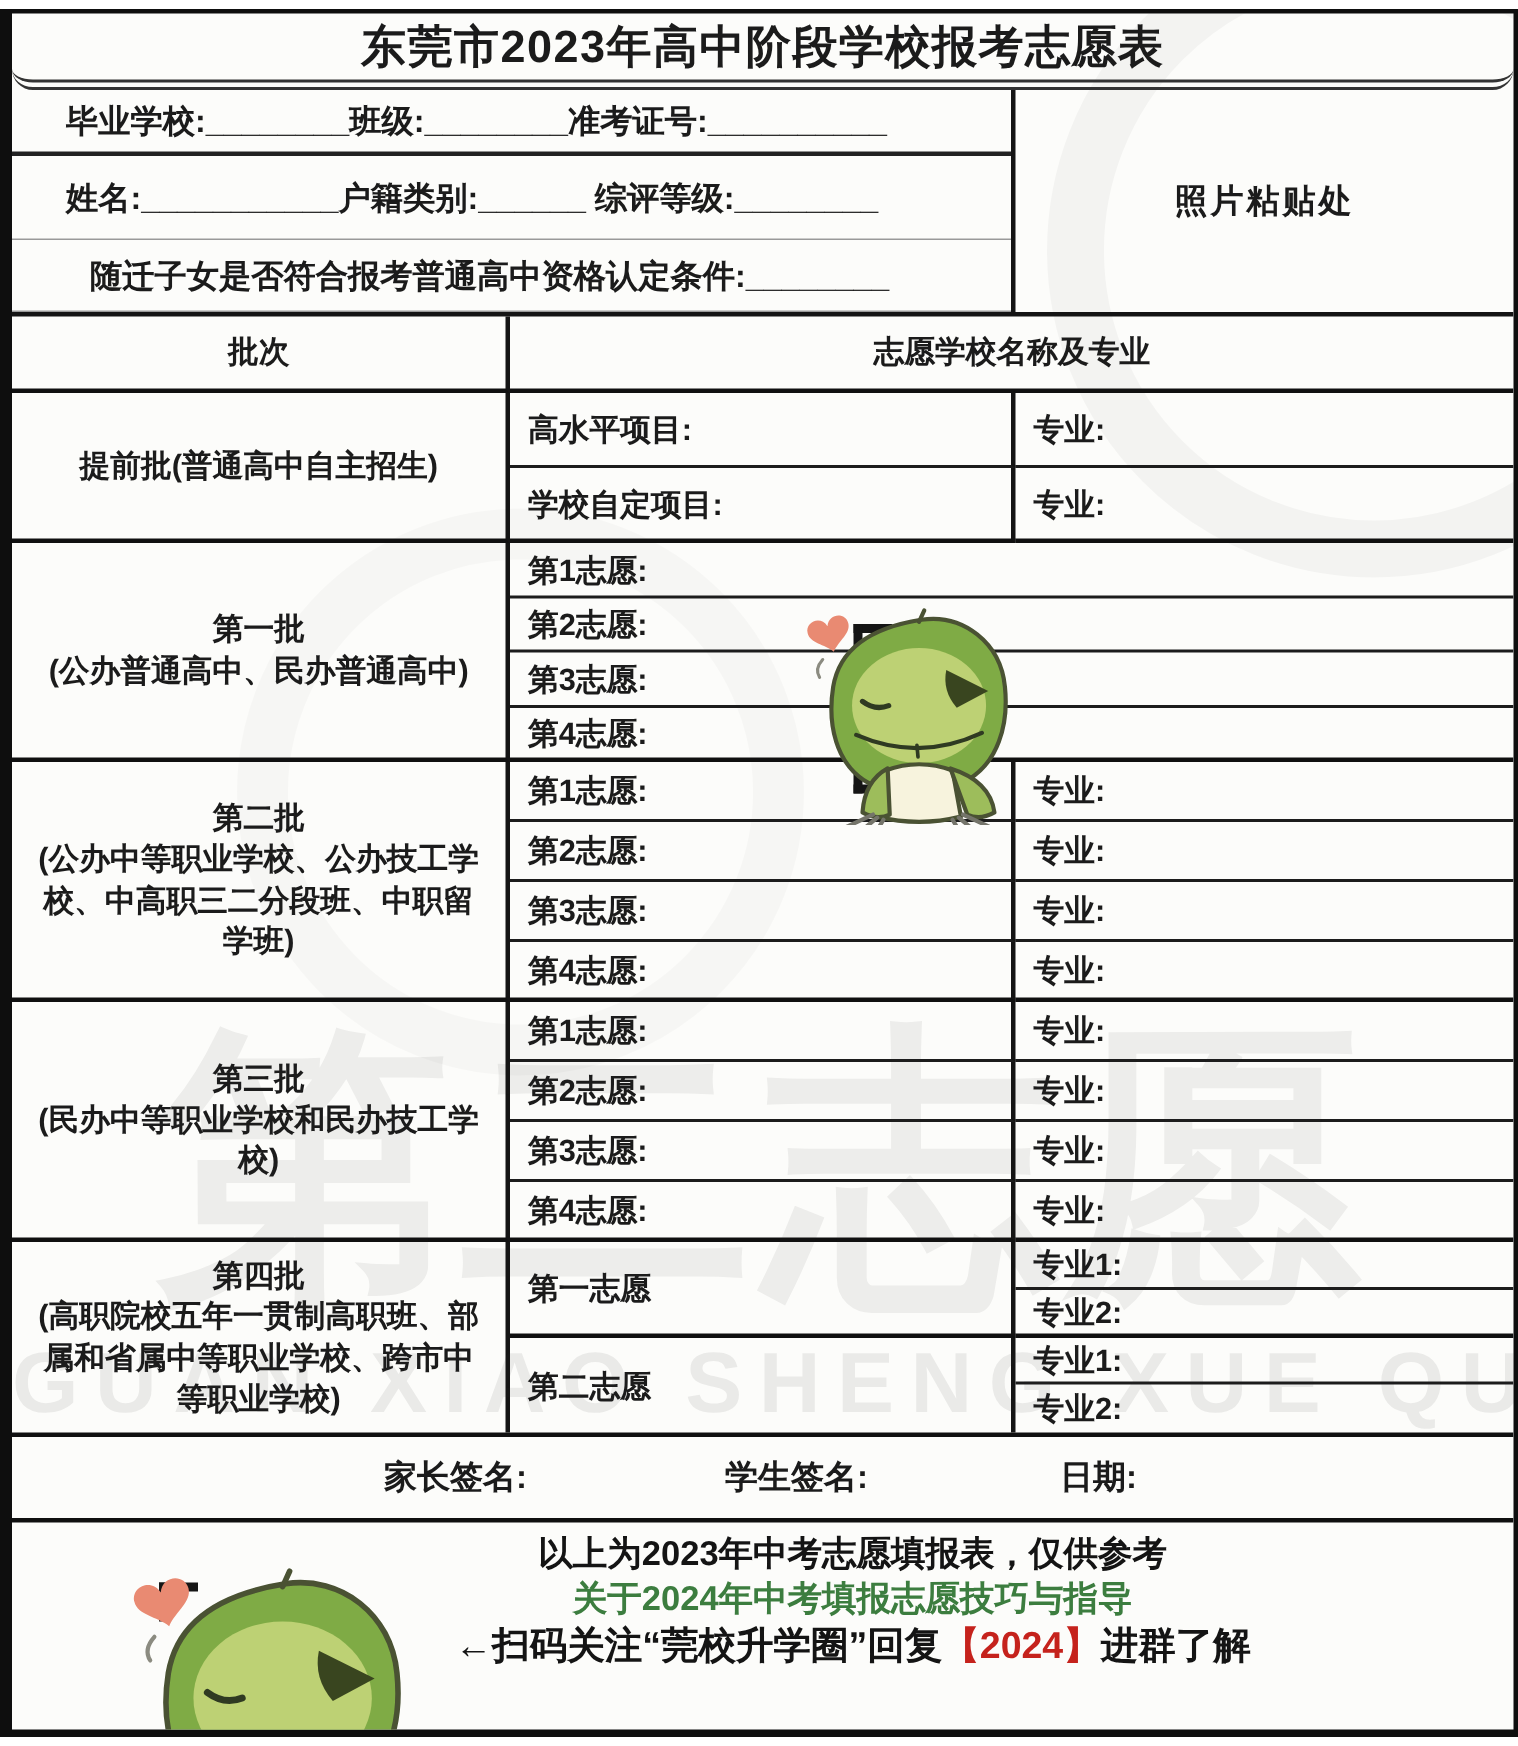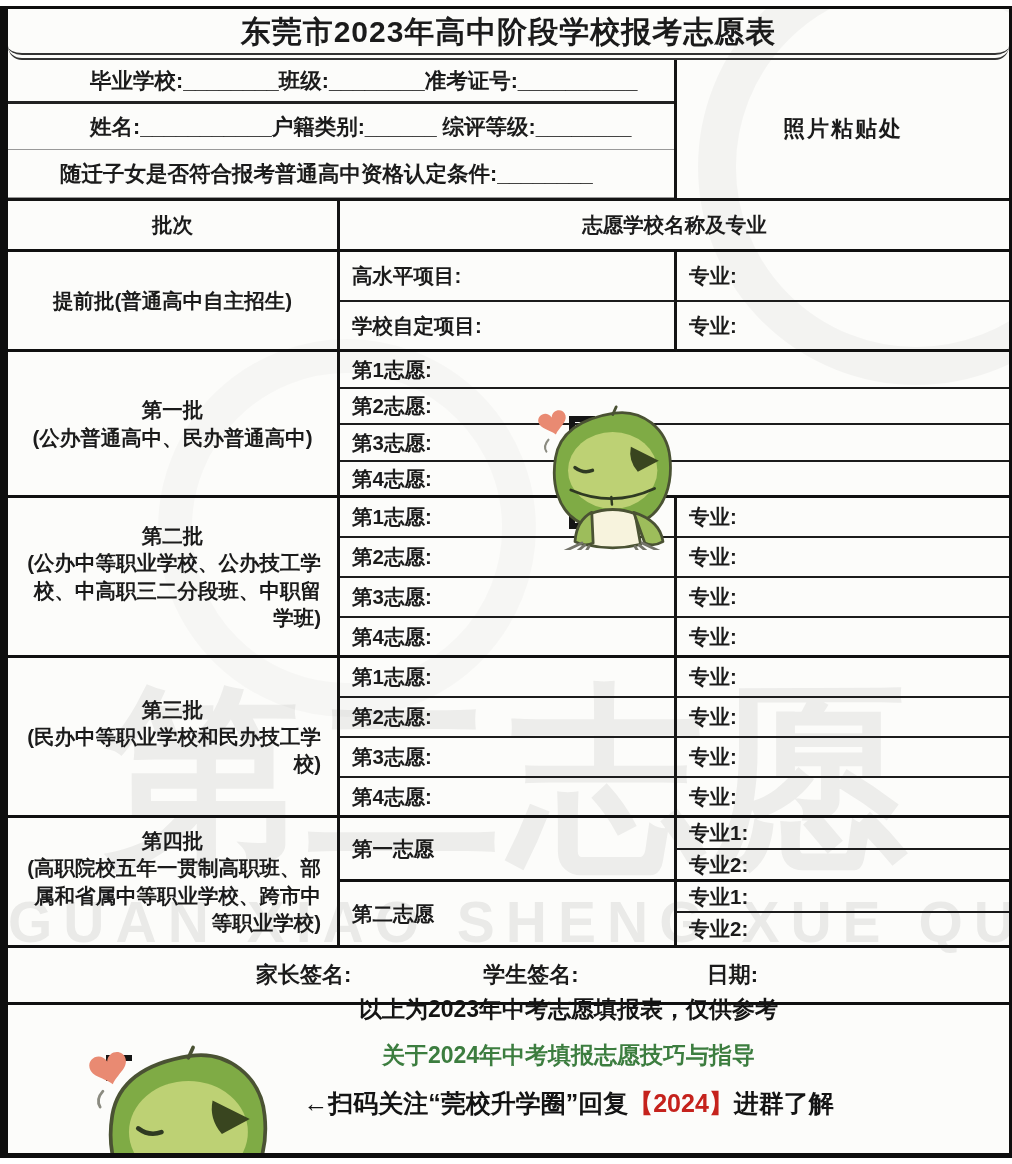--- a/index.html
+++ b/index.html
@@ -13,47 +13,47 @@
   .wm-py{top:880px;font-size:57px;letter-spacing:11px;color:rgba(45,45,45,0.085);}
   .ring{position:absolute;border-radius:50%;pointer-events:none;z-index:0;}
   .ring1{left:690px;top:-60px;width:360px;height:360px;border:38px solid rgba(0,0,0,0.035);}
   .ring2{left:150px;top:330px;width:310px;height:310px;border:34px solid rgba(0,0,0,0.025);}
   
   .title-row{height:44px;line-height:46px;text-align:center;font-size:30px;letter-spacing:1px;
              border-bottom:7px double #333;position:relative;z-index:2;border-radius:14px;}
   
   .info{display:flex;position:relative;z-index:2;}
   .info-left{width:669px;border-right:3px solid #141414;box-sizing:border-box;}
-  .info-row{box-sizing:border-box;display:flex;align-items:center;font-size:21.5px;padding-left:82px;}
+  .info-row{box-sizing:border-box;display:flex;align-items:center;font-size:21.5px;padding-left:36px;}
   .ir1{height:44px;border-bottom:3px solid #222;}
-  .ir2{height:46px;border-bottom:1.5px solid #999;}
+  .ir2{height:56px;border-bottom:1.5px solid #999;}
   .ir3{height:48px;border-bottom:1.5px solid #999;padding-left:52px;}
   .ir4{height:42px;padding-left:58px;}
   .photo-box{flex:1;display:flex;align-items:center;justify-content:center;font-size:22px;letter-spacing:2px;}
   
   .batch-grid{position:relative;z-index:2;display:grid;border-top:3px solid #141414;
     grid-template-columns:332px 337px 1fr;
     grid-template-rows:51px 50px 50px 37px 36px 37px 36px 40px 40px 40px 40px 40px 40px 40px 40px 32px 32px 31px 32px;}
   .cell{box-sizing:border-box;display:flex;align-items:center;font-size:20.5px;padding-left:12px;}
-  .c-center{justify-content:center;text-align:right;padding:0 16px;flex-direction:column;line-height:1.32;}
+  .c-center{justify-content:center;text-align:center;padding:0 16px;flex-direction:column;line-height:1.32;}
   .br{border-right:3px solid #141414;}
   .bb2{border-bottom:2px solid #1c1c1c;}
   .bb3{border-bottom:3px solid #101010;}
   .span23{grid-column:2/4;}
   .batch-name{font-size:20.5px;}
   
   .sig{position:relative;z-index:2;height:54px;border-top:3px solid #101010;border-bottom:3px solid #101010;
        display:flex;align-items:center;font-size:22px;}
   .sig span{display:inline-block;}
   .sig-parent{margin-left:248px;}
   .sig-student{margin-left:132px;}
   .sig-date{margin-left:128px;}
   
   .footer{position:relative;z-index:2;height:104px;display:flex;flex-direction:column;align-items:center;
-          justify-content:center;padding-left:120px;box-sizing:border-box;gap:16px;}
+          justify-content:center;padding-left:120px;box-sizing:border-box;}
   .f1{font-size:23px;color:#141414;line-height:1.35;}
   .f2{font-size:23px;line-height:1.3;}
   .f3{font-size:25px;line-height:1.35;color:#141414;}
   
   .frog{position:absolute;z-index:5;}
   .frog-mid{left:523px;top:393px;width:162px;height:148px;}
   .frog-bottom{left:72px;top:1032px;width:215px;height:197px;}
   .qrc{position:absolute;width:20px;height:20px;border:6px solid #151515;z-index:4;}
   .qr-tl{border-right:none;border-bottom:none;}
   .qr-bl{border-right:none;border-top:none;}

